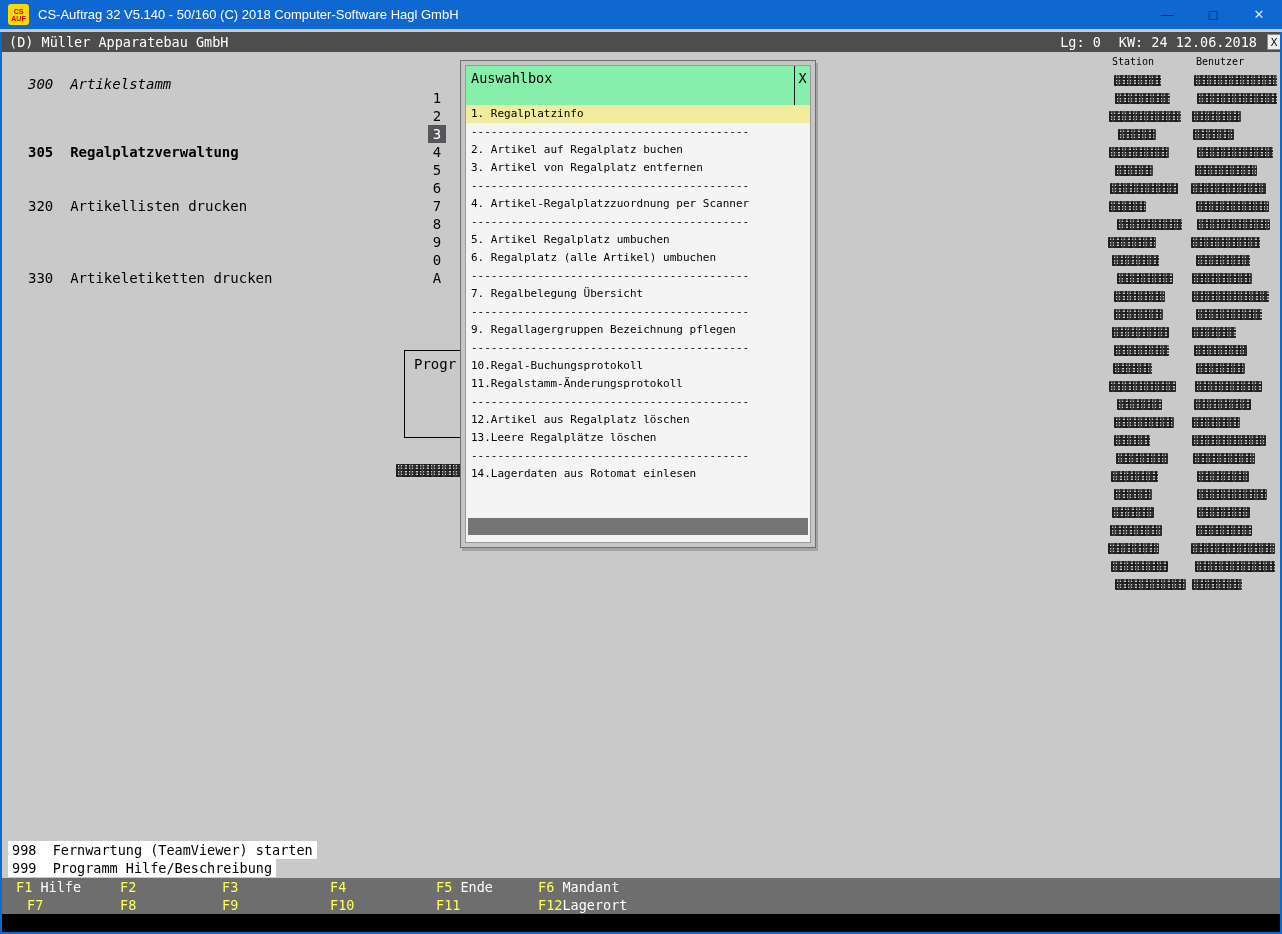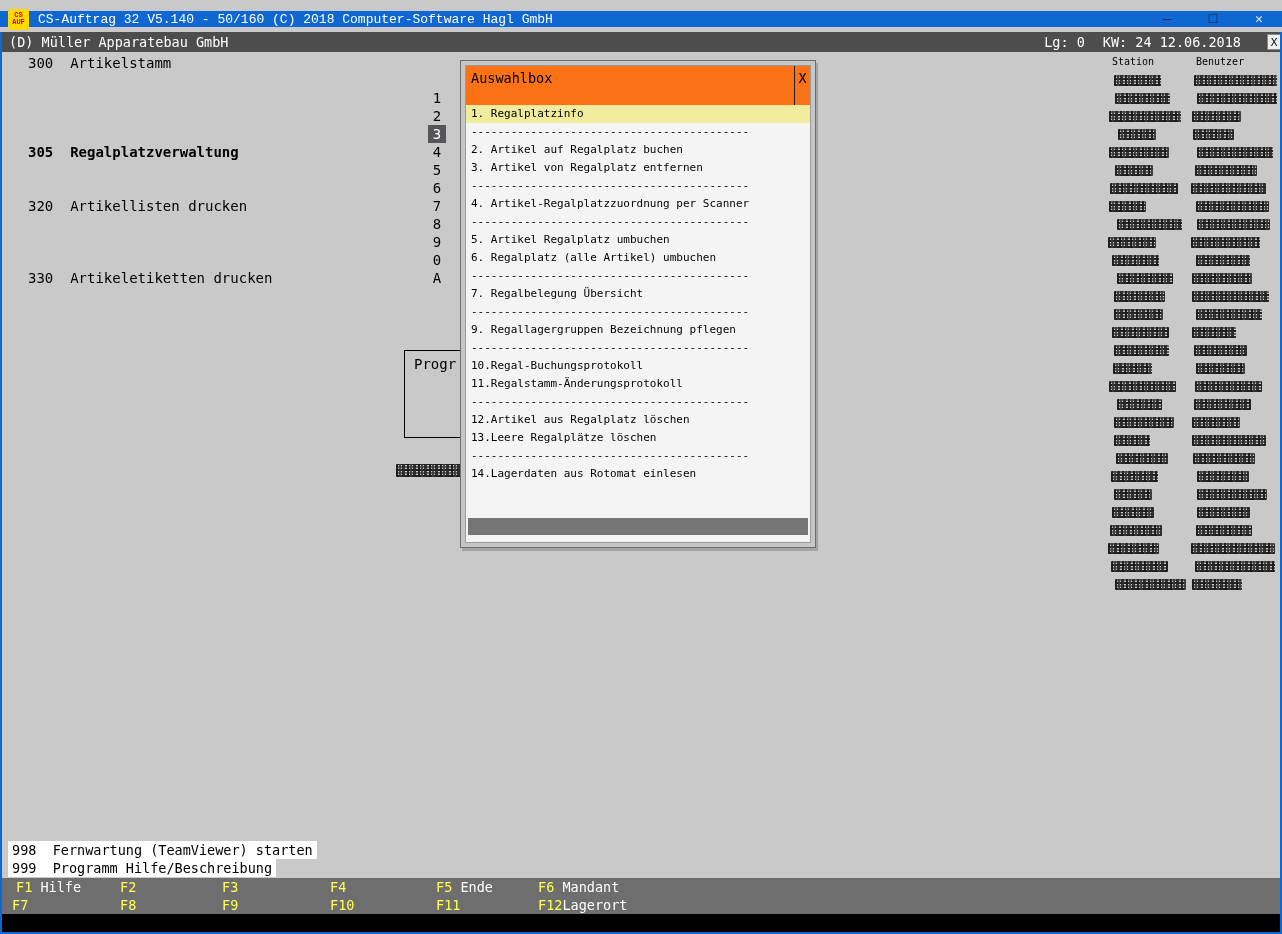--- a/index.html
+++ b/index.html
@@ -1,40 +1,40 @@
 <!DOCTYPE html>
 <html><head>
 <meta charset="utf-8">
 <style>
   *{box-sizing:border-box;margin:0;padding:0}
   html,body{width:1282px;height:934px}
   body{position:relative;background:#c9c9c9;overflow:hidden;cursor:default;
        font-family:"DejaVu Sans Mono",monospace;color:#000}
 
   
-  .titlebar{position:absolute;left:0;top:11px;width:1282px;height:16px;background:#0f68d2;
+  .titlebar{position:absolute;left:0;top:0;width:1282px;height:29px;background:#0f68d2;
             display:flex;align-items:center;color:#fff;
-            font-family:Liberation Mono, monospace;font-size:13px;z-index:8}
+            font-family:Liberation Sans, sans-serif;font-size:13px;z-index:8}
   .app-icon{width:21px;height:21px;margin-left:8px;background:#ffd900;border-radius:3px;
             display:flex;flex-direction:column;align-items:center;justify-content:center;
             font-weight:bold;color:#d40000;font-size:7px;line-height:7px}
   .title{margin-left:9px;flex:1;white-space:nowrap}
   .controls{display:flex;height:32px}
   .wbtn{width:46px;height:32px;display:flex;align-items:center;justify-content:center}
   .glyph-min,.glyph-max{color:#141414;font-size:13px}
   .glyph-max{font-size:14px}
   .glyph-close{color:#e4e4e4;font-size:13px}
 
   
   .headerbar{position:absolute;left:0;top:32px;width:1282px;height:20px;background:#4d4d4d;
              color:#fff;font-size:13.5px;display:flex;align-items:center;z-index:7}
   .headerbar .company{margin-left:9px;white-space:pre}
   .headerbar .spacer{flex:1}
   .hb-lg{margin-right:18px}
-  .hb-kw{margin-right:26px}
+  .hb-kw{margin-right:10px}
   .hx{width:14px;height:16px;background:#efefef;color:#111;font-size:11px;line-height:15px;
       text-align:center;margin-right:1px;border:1px solid #8a8a8a}
 
   
   .frame{position:absolute;background:#0f68d2;z-index:9}
   .frame.l{left:0;top:32px;width:2px;height:900px}
   .frame.r{left:1280px;top:32px;width:2px;height:900px}
   .frame.b{left:0;top:932px;width:1282px;height:2px}
 
   
@@ -61,21 +61,21 @@
   
   .program-box{position:absolute;left:404px;top:350px;width:154px;height:88px;
                border:1px solid #000;z-index:1}
   .program-box-label{position:absolute;left:9px;top:5px;font-size:14px;line-height:16px}
   .blob{left:396px;top:464px;width:66px;height:13px;z-index:1}
 
   
   .dialog{position:absolute;left:460px;top:60px;width:356px;height:488px;background:#c6c6c6;
           border:1px solid #6e6e6e;padding:4px;z-index:5;box-shadow:2px 3px 0 rgba(0,0,0,.18)}
   .dialog-inner{position:relative;width:100%;height:100%;background:#f4f4f4;border:1px solid #9a9a9a}
-  .dialog-titlebar{height:42px;line-height:24px;background:#f97316;border-bottom:1px solid #1d1d1d;
+  .dialog-titlebar{height:42px;line-height:24px;background:#86efac;border-bottom:1px solid #1d1d1d;
                    display:flex;font-size:13.5px}
   .dialog-title{padding-left:5px;flex:1}
   .dialog-close{width:16px;text-align:center;border-left:1px solid #1d1d1d}
   .dialog-list{position:absolute;left:0;top:39px;right:0}
   .drow{height:18px;line-height:18px;font-size:11px;padding-left:5px;white-space:pre;overflow:hidden}
   .dsel{background:#f1eb9e}
   .dialog-scrollbar{position:absolute;left:2px;right:2px;bottom:7px;height:17px;background:#757575}
 
   
   .footer-menu{position:absolute;left:8px;top:841px;z-index:2}
@@ -119,21 +119,21 @@
   <span class="hb-lg">Lg: 0</span>
   <span class="hb-kw">KW: 24 12.06.2018</span>
   <span class="hx">X</span>
 </div>
 
 <div class="frame l"></div>
 <div class="frame r"></div>
 <div class="frame b"></div>
 
 <div>
-    <div class="menu-item" style="top: 54px;">300  Artikelstamm</div>
+    <div class="menu-item" style="top: 75px; font-style: italic;">300  Artikelstamm</div>
     <div class="menu-item" style="top: 143px; font-weight: bold;">305  Regalplatzverwaltung</div>
     <div class="menu-item" style="top: 197px;">320  Artikellisten drucken</div>
     <div class="menu-item" style="top: 269px;">330  Artikeletiketten drucken</div>
   </div>
 <div class="hotkey-column">
     <div class="hotkey">1</div>
     <div class="hotkey">2</div>
     <div class="hotkey selected">3</div>
     <div class="hotkey">4</div>
     <div class="hotkey">5</div>
@@ -312,21 +312,21 @@
 <div class="fbar">
   <div class="fbar-row">
       <div class="fkey" style="left: 16px;"><span class="fk">F1</span><span class="fl"> Hilfe</span></div>
       <div class="fkey" style="left: 120px;"><span class="fk">F2</span><span class="fl"></span></div>
       <div class="fkey" style="left: 222px;"><span class="fk">F3</span><span class="fl"></span></div>
       <div class="fkey" style="left: 330px;"><span class="fk">F4</span><span class="fl"></span></div>
       <div class="fkey" style="left: 436px;"><span class="fk">F5</span><span class="fl"> Ende</span></div>
       <div class="fkey" style="left: 538px;"><span class="fk">F6</span><span class="fl"> Mandant</span></div>
     </div>
   <div class="fbar-row">
-      <div class="fkey" style="left: 12px;"><span class="fk">F7</span><span class="fl"></span></div>
+      <div class="fkey" style="left: 27px;"><span class="fk">F7</span><span class="fl"></span></div>
       <div class="fkey" style="left: 120px;"><span class="fk">F8</span><span class="fl"></span></div>
       <div class="fkey" style="left: 222px;"><span class="fk">F9</span><span class="fl"></span></div>
       <div class="fkey" style="left: 330px;"><span class="fk">F10</span><span class="fl"></span></div>
       <div class="fkey" style="left: 436px;"><span class="fk">F11</span><span class="fl"></span></div>
       <div class="fkey" style="left: 538px;"><span class="fk">F12</span><span class="fl">Lagerort</span></div>
     </div>
 </div>
 <div class="blackbar"></div>
 
 </body></html>

